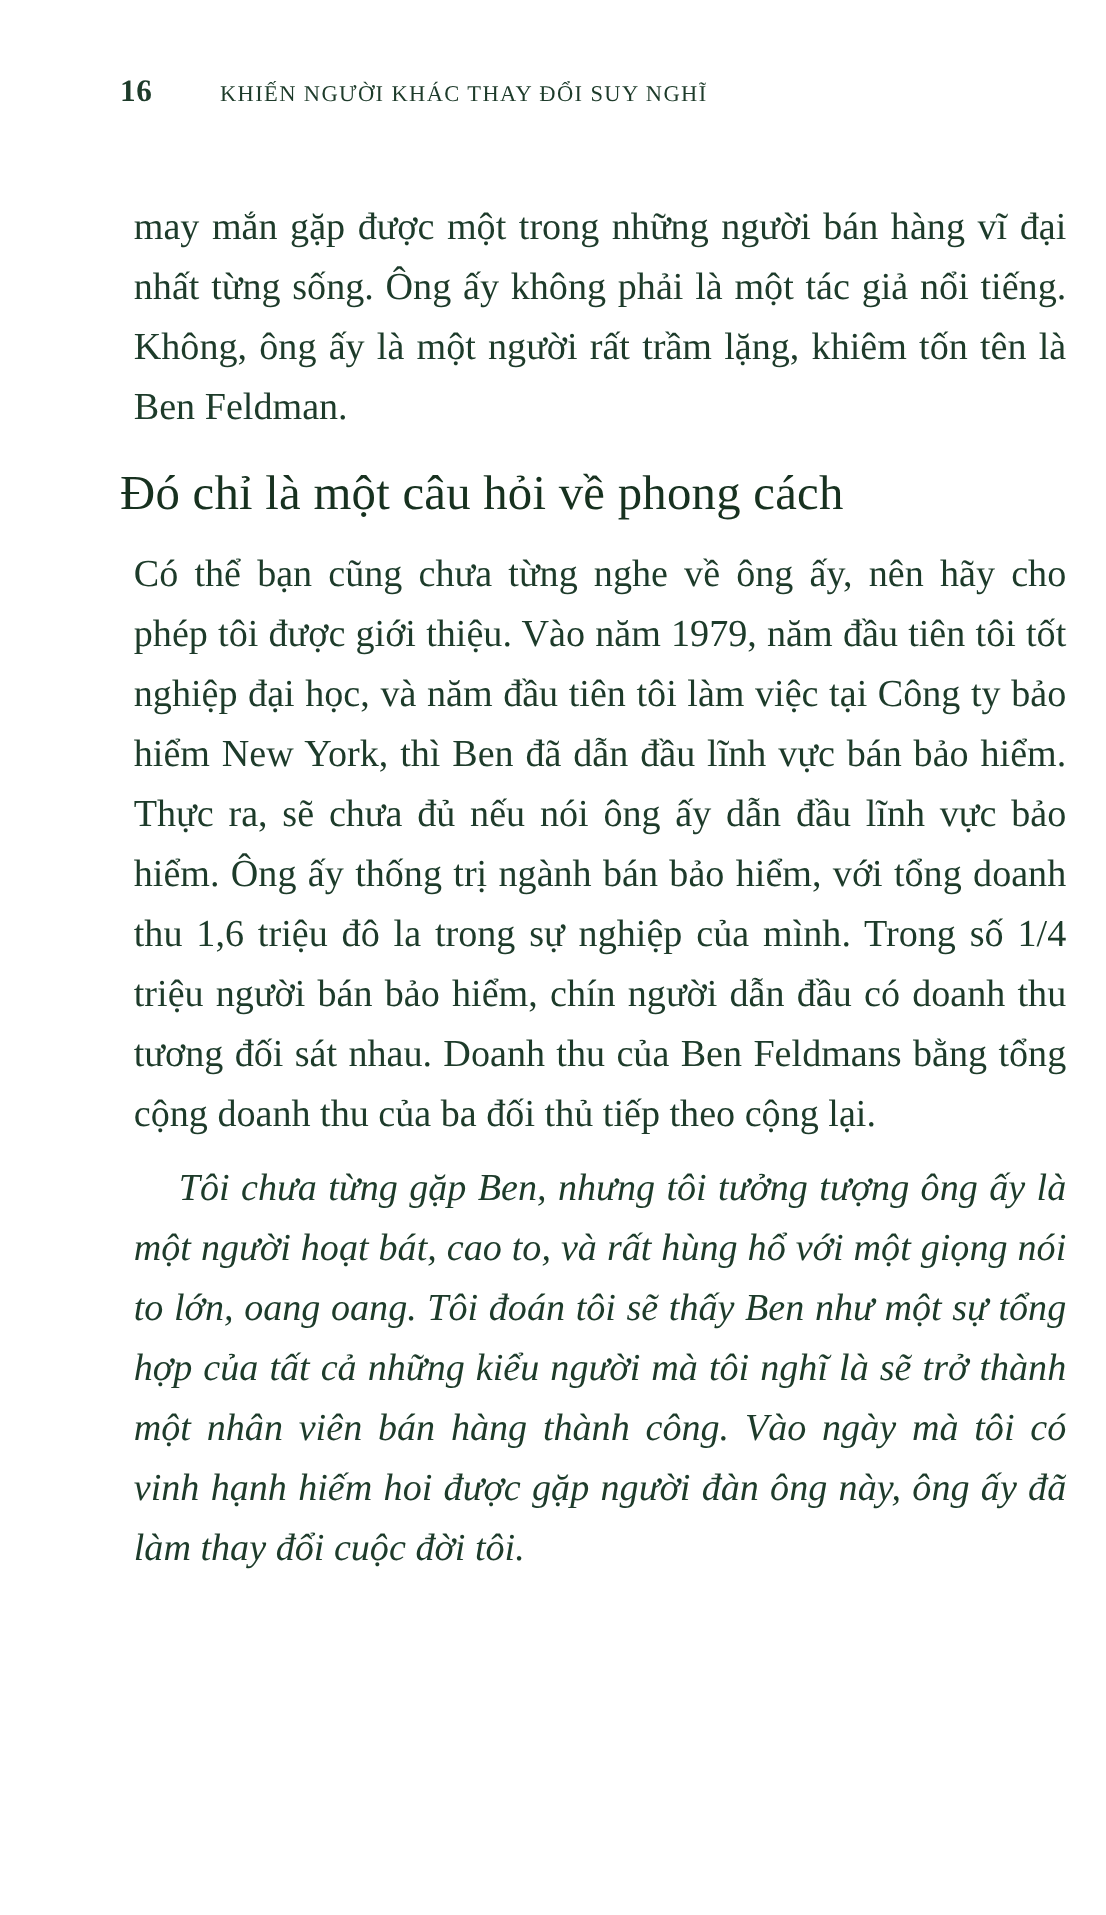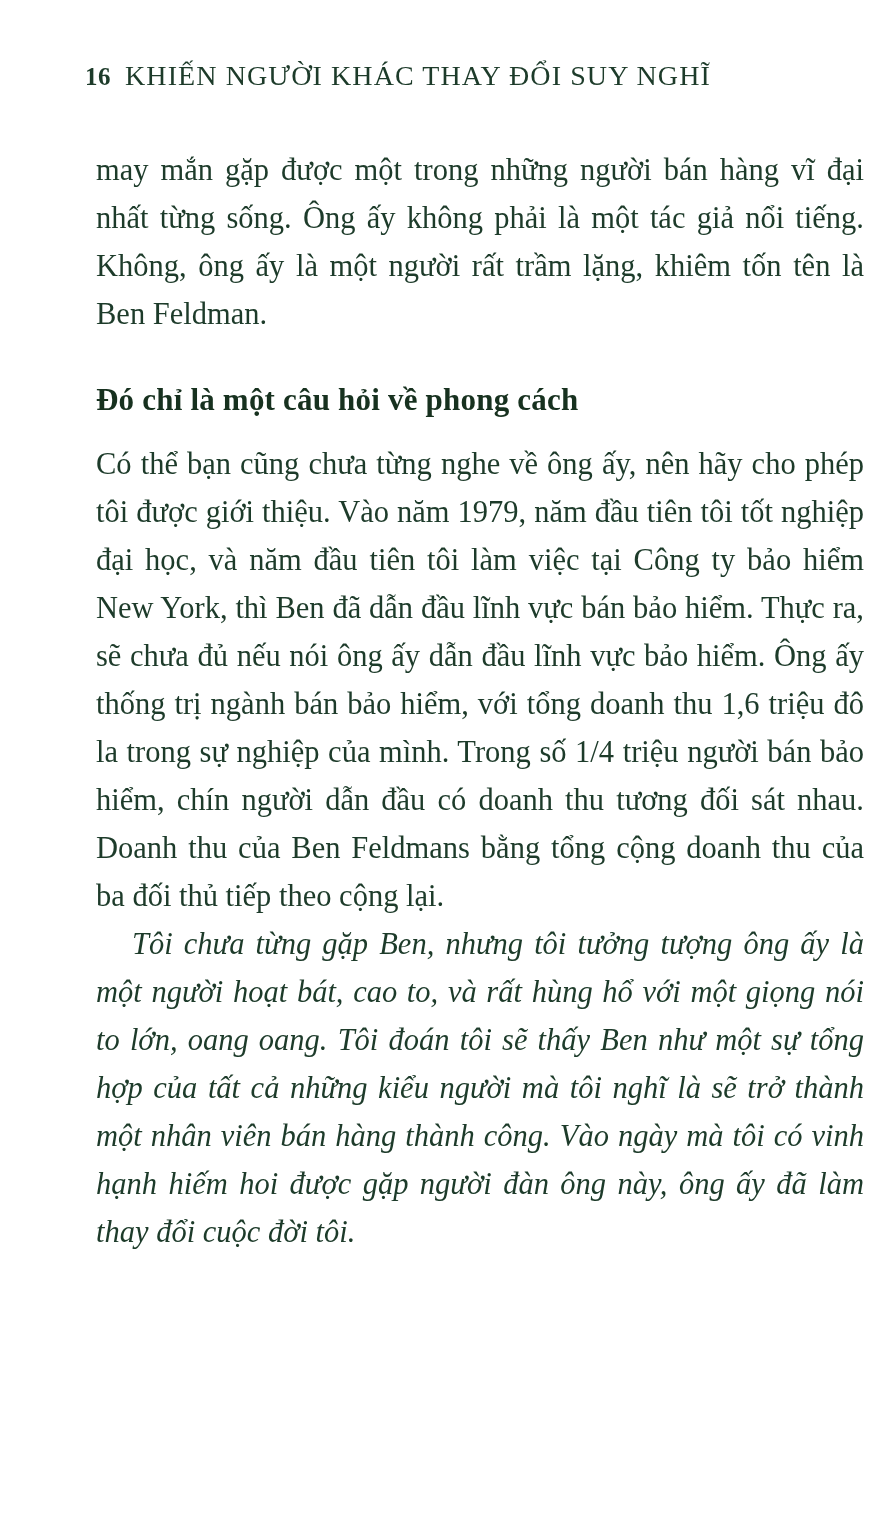--- a/index.html
+++ b/index.html
@@ -17,62 +17,63 @@
   .page {
     position: relative;
     width: 885px;
     height: 1532px;
     box-sizing: border-box;
     padding: 0;
   }
   .header {
     position: absolute;
     top: 60px;
-    left: 85px;
+    left: 96px;
     right: 96px;
     display: flex;
     align-items: baseline;
     gap: 14px;
     color: #1d3b2a;
   }
   .header .folio {
     font-size: 25px;
     font-weight: bold;
     letter-spacing: 0.5px;
   }
   .header .running-title {
-    font-size: 28px;
+    font-size: 18px;
     font-variant: small-caps;
     letter-spacing: 1.1px;
     font-weight: normal;
+    margin-left: 40px;
   }
   .content {
     position: absolute;
     top: 146px;
     left: 96px;
     width: 768px;
   }
   p {
-    margin: 0;
+    margin: 11px;
     font-size: 30.5px;
     line-height: 48px;
     text-align: justify;
     text-justify: inter-word;
     color: #1d3b2a;
     hyphens: none;
   }
   p.indent {
     text-indent: 36px;
     font-style: italic;
   }
   h2.section-heading {
-    margin: 40px 0 18px 0;
-    font-size: 31px;
+    margin: 24px 0 18px 0;
+    font-size: 39px;
     line-height: 44px;
-    font-weight: bold;
+    font-weight: normal;
     color: #17311f;
     letter-spacing: 0.2px;
   }
 </style>
 </head>
 <body>
 
 <div class="page">
 
   <div class="header">

